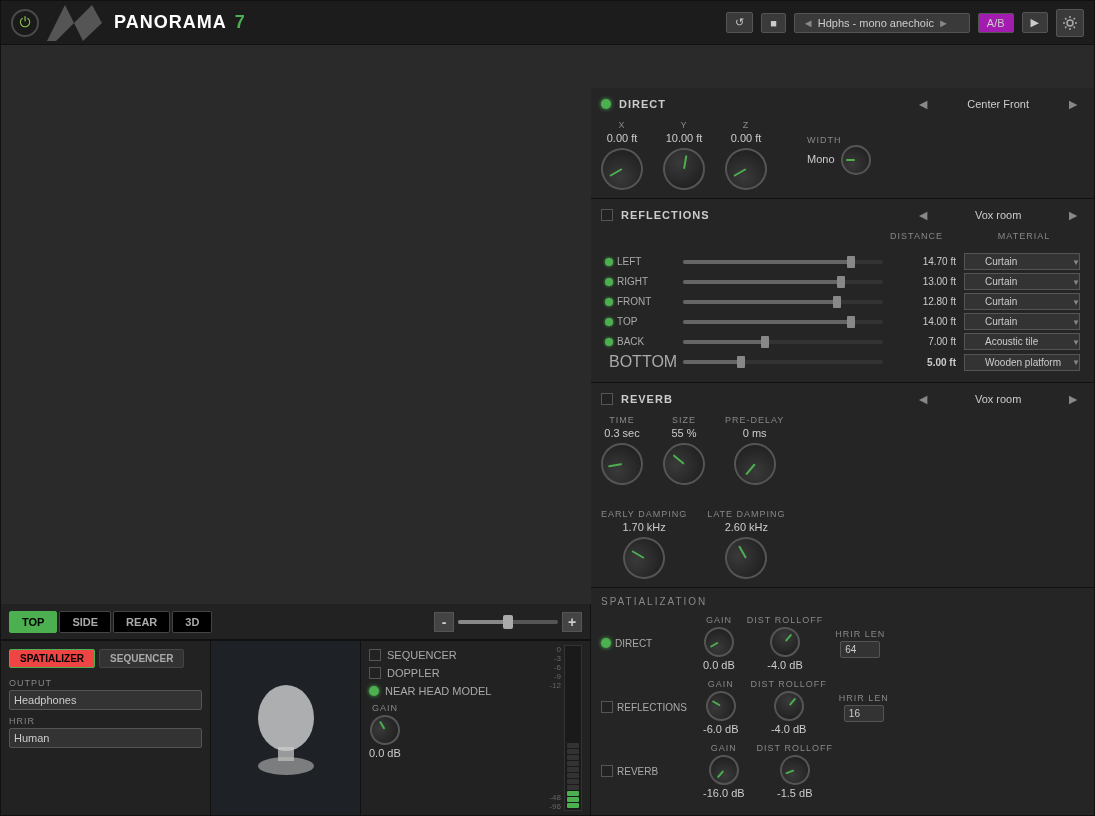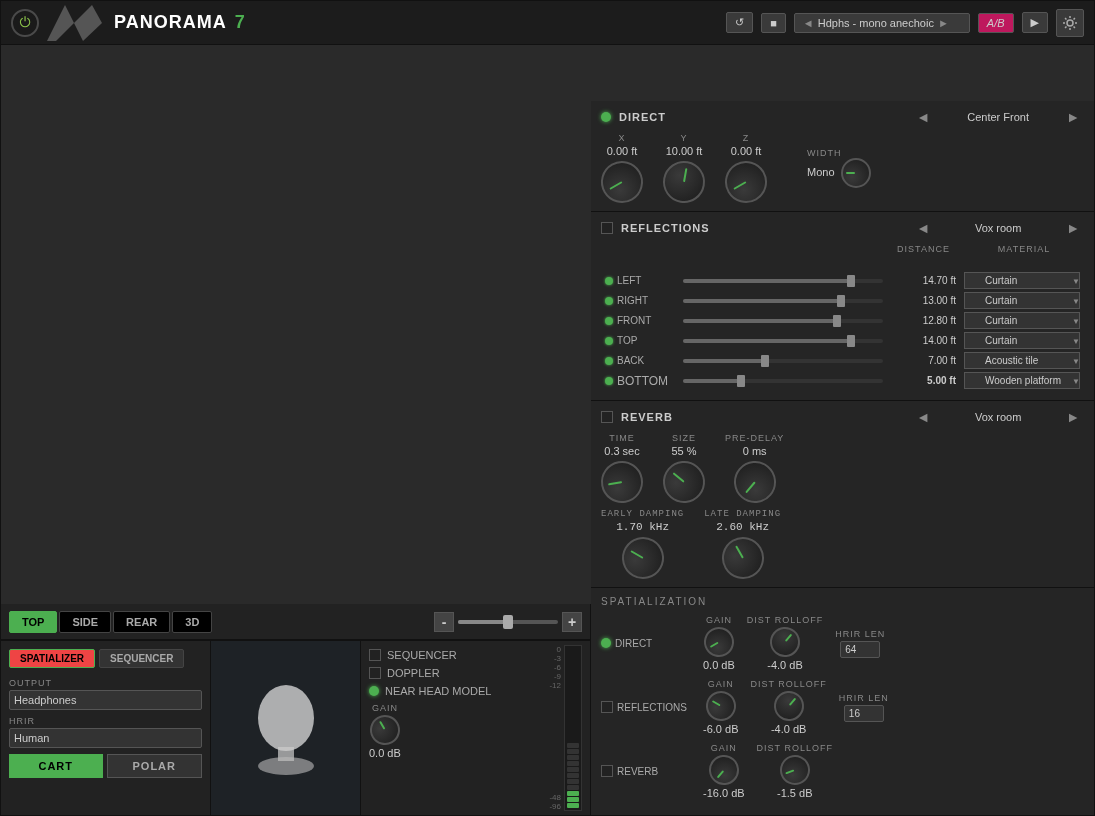--- a/index.html
+++ b/index.html
@@ -66,28 +66,27 @@
       border: 1px solid #555;
       color: #ccc;
       padding: 3px 20px 3px 8px;
       cursor: pointer;
       font-size: 11px;
       border-radius: 2px;
       min-width: 160px;
       display: flex; align-items: center; justify-content: space-between;
     }
     .ab-btn {
-      background: #be185d;
+      background: #a21caf;
       border: 1px solid #555;
       color: #ccc;
       padding: 3px 8px;
       font-size: 11px;
       border-radius: 2px;
       cursor: pointer;
-      font-style: italic;
     }
     .settings-btn {
       width: 28px; height: 28px;
       background: #3a3a3a;
       border: 1px solid #555;
       display: flex; align-items: center; justify-content: center;
       cursor: pointer;
       border-radius: 2px;
     }
     
@@ -606,24 +605,20 @@
             </select>
           </div>
           <div class="hrir-section">
             <div class="section-sublabel">HRIR</div>
             <select class="dropdown-select">
               <option>Human</option>
               <option>Kemar</option>
               <option>Custom</option>
             </select>
           </div>
-          <div class="cart-polar-row">
-            <button class="cart-btn">CART</button>
-            <button class="polar-btn">POLAR</button>
-          </div>
         </div>
 
         <div class="model-preview">
           <svg width="90" height="110" viewBox="0 0 90 110">
             <ellipse cx="45" cy="45" rx="28" ry="33" fill="#ddd" opacity="0.75"></ellipse>
             <rect x="37" y="74" width="16" height="14" fill="#ccc" opacity="0.7"></rect>
             <ellipse cx="45" cy="93" rx="28" ry="9" fill="#bbb" opacity="0.6"></ellipse>
           </svg>
         </div>
 
@@ -723,21 +718,21 @@
         <div class="section-header">
           <div class="cb-box"></div>
           <span class="section-title">REFLECTIONS</span>
           <div class="section-preset">
             <button class="preset-nav-btn">◄</button>
             <span class="preset-name">Vox room</span>
             <button class="preset-nav-btn">►</button>
           </div>
         </div>
 
-        <div style="display:grid; grid-template-columns: 70px 1fr 65px 120px; gap:3px 8px; margin-bottom:18px; padding-left:4px;">
+        <div style="display:grid; grid-template-columns: 70px 1fr 65px 120px; gap:3px 15px; margin-bottom:12px; padding-left:4px;">
           <div></div>
           <div></div>
           <div class="col-header">DISTANCE</div>
           <div class="col-header">MATERIAL</div>
         </div>
 
         <div id="reflections-rows">
         <div style="display: grid; grid-template-columns: 70px 1fr 65px 120px; gap: 3px 8px; align-items: center; margin-bottom: 3px; padding-left: 4px;">
               <div style="display: flex; align-items: center; gap: 4px; font-size: 10px; color: rgb(170, 170, 170);">
                 <div style="width:8px;height:8px;border-radius:50%;background:#4caf50;box-shadow:0 0 3px #4caf50;"></div>
@@ -792,21 +787,21 @@
                 <span>BACK</span>
               </div>
               <div style="height: 4px; background: rgb(51, 51, 51); border-radius: 2px; position: relative; cursor: pointer;">
                 <div style="position:absolute;left:0;top:0;width:42%;height:100%;background:#666;border-radius:2px;"></div>
                 <div style="position:absolute;top:-4px;left:39%;width:8px;height:12px;background:#888;border-radius:1px;"></div>
               </div>
               <div style="font-size: 10px; color: rgb(204, 204, 204); text-align: right;">7.00 ft</div>
               <div style="position: relative; display: inline-block; width: 100%;"><select class="material-select"><option>Curtain</option><option selected="">Acoustic tile</option><option>Wooden platform</option><option>Brick</option><option>Concrete</option><option>Glass</option><option>Carpet</option></select><span style="position: absolute; right: 4px; top: 50%; transform: translateY(-50%); color: rgb(136, 136, 136); font-size: 8px; pointer-events: none;">▼</span></div>
             </div>
             <div style="display: grid; grid-template-columns: 70px 1fr 65px 120px; gap: 3px 8px; align-items: center; margin-bottom: 3px; padding-left: 4px;">
-              <div style="display: flex; align-items: center; gap: 4px; font-size: 12px; color: rgb(170, 170, 170);">
+              <div style="display: flex; align-items: center; gap: 4px; font-size: 16px; color: rgb(170, 170, 170);">
                 <div style="width:8px;height:8px;border-radius:50%;background:#4caf50;box-shadow:0 0 3px #4caf50;"></div>
                 <span>BOTTOM</span>
               </div>
               <div style="height: 4px; background: rgb(51, 51, 51); border-radius: 2px; position: relative; cursor: pointer;">
                 <div style="position:absolute;left:0;top:0;width:30%;height:100%;background:#666;border-radius:2px;"></div>
                 <div style="position:absolute;top:-4px;left:27%;width:8px;height:12px;background:#888;border-radius:1px;"></div>
               </div>
               <div style="font-size: 10px; color: rgb(204, 204, 204); text-align: right; font-weight: bold;">5.00 ft</div>
               <div style="position: relative; display: inline-block; width: 100%;"><select class="material-select"><option>Curtain</option><option>Acoustic tile</option><option selected="">Wooden platform</option><option>Brick</option><option>Concrete</option><option>Glass</option><option>Carpet</option></select><span style="position: absolute; right: 4px; top: 50%; transform: translateY(-50%); color: rgb(136, 136, 136); font-size: 8px; pointer-events: none;">▼</span></div>
             </div>
@@ -833,21 +828,21 @@
             <div class="knob-label">SIZE</div>
             <div class="knob-value">55 %</div>
             <div class="knob knob-lg" style="transform:rotate(-50deg);"></div>
           </div>
           <div class="knob-group">
             <div class="knob-label">PRE-DELAY</div>
             <div class="knob-value">0 ms</div>
             <div class="knob knob-lg" style="transform:rotate(-140deg);"></div>
           </div>
         </div>
-        <div class="reverb-row" style="margin-top:6px;font-family:Liberation Mono, monospace;">
+        <div class="reverb-row" style="margin-top:24px;">
           <div class="knob-group">
             <div class="knob-label">EARLY DAMPING</div>
             <div class="knob-value">1.70 kHz</div>
             <div class="knob knob-lg" style="transform:rotate(-60deg);"></div>
           </div>
           <div class="knob-group">
             <div class="knob-label">LATE DAMPING</div>
             <div class="knob-value">2.60 kHz</div>
             <div class="knob knob-lg" style="transform:rotate(-30deg);"></div>
           </div>

